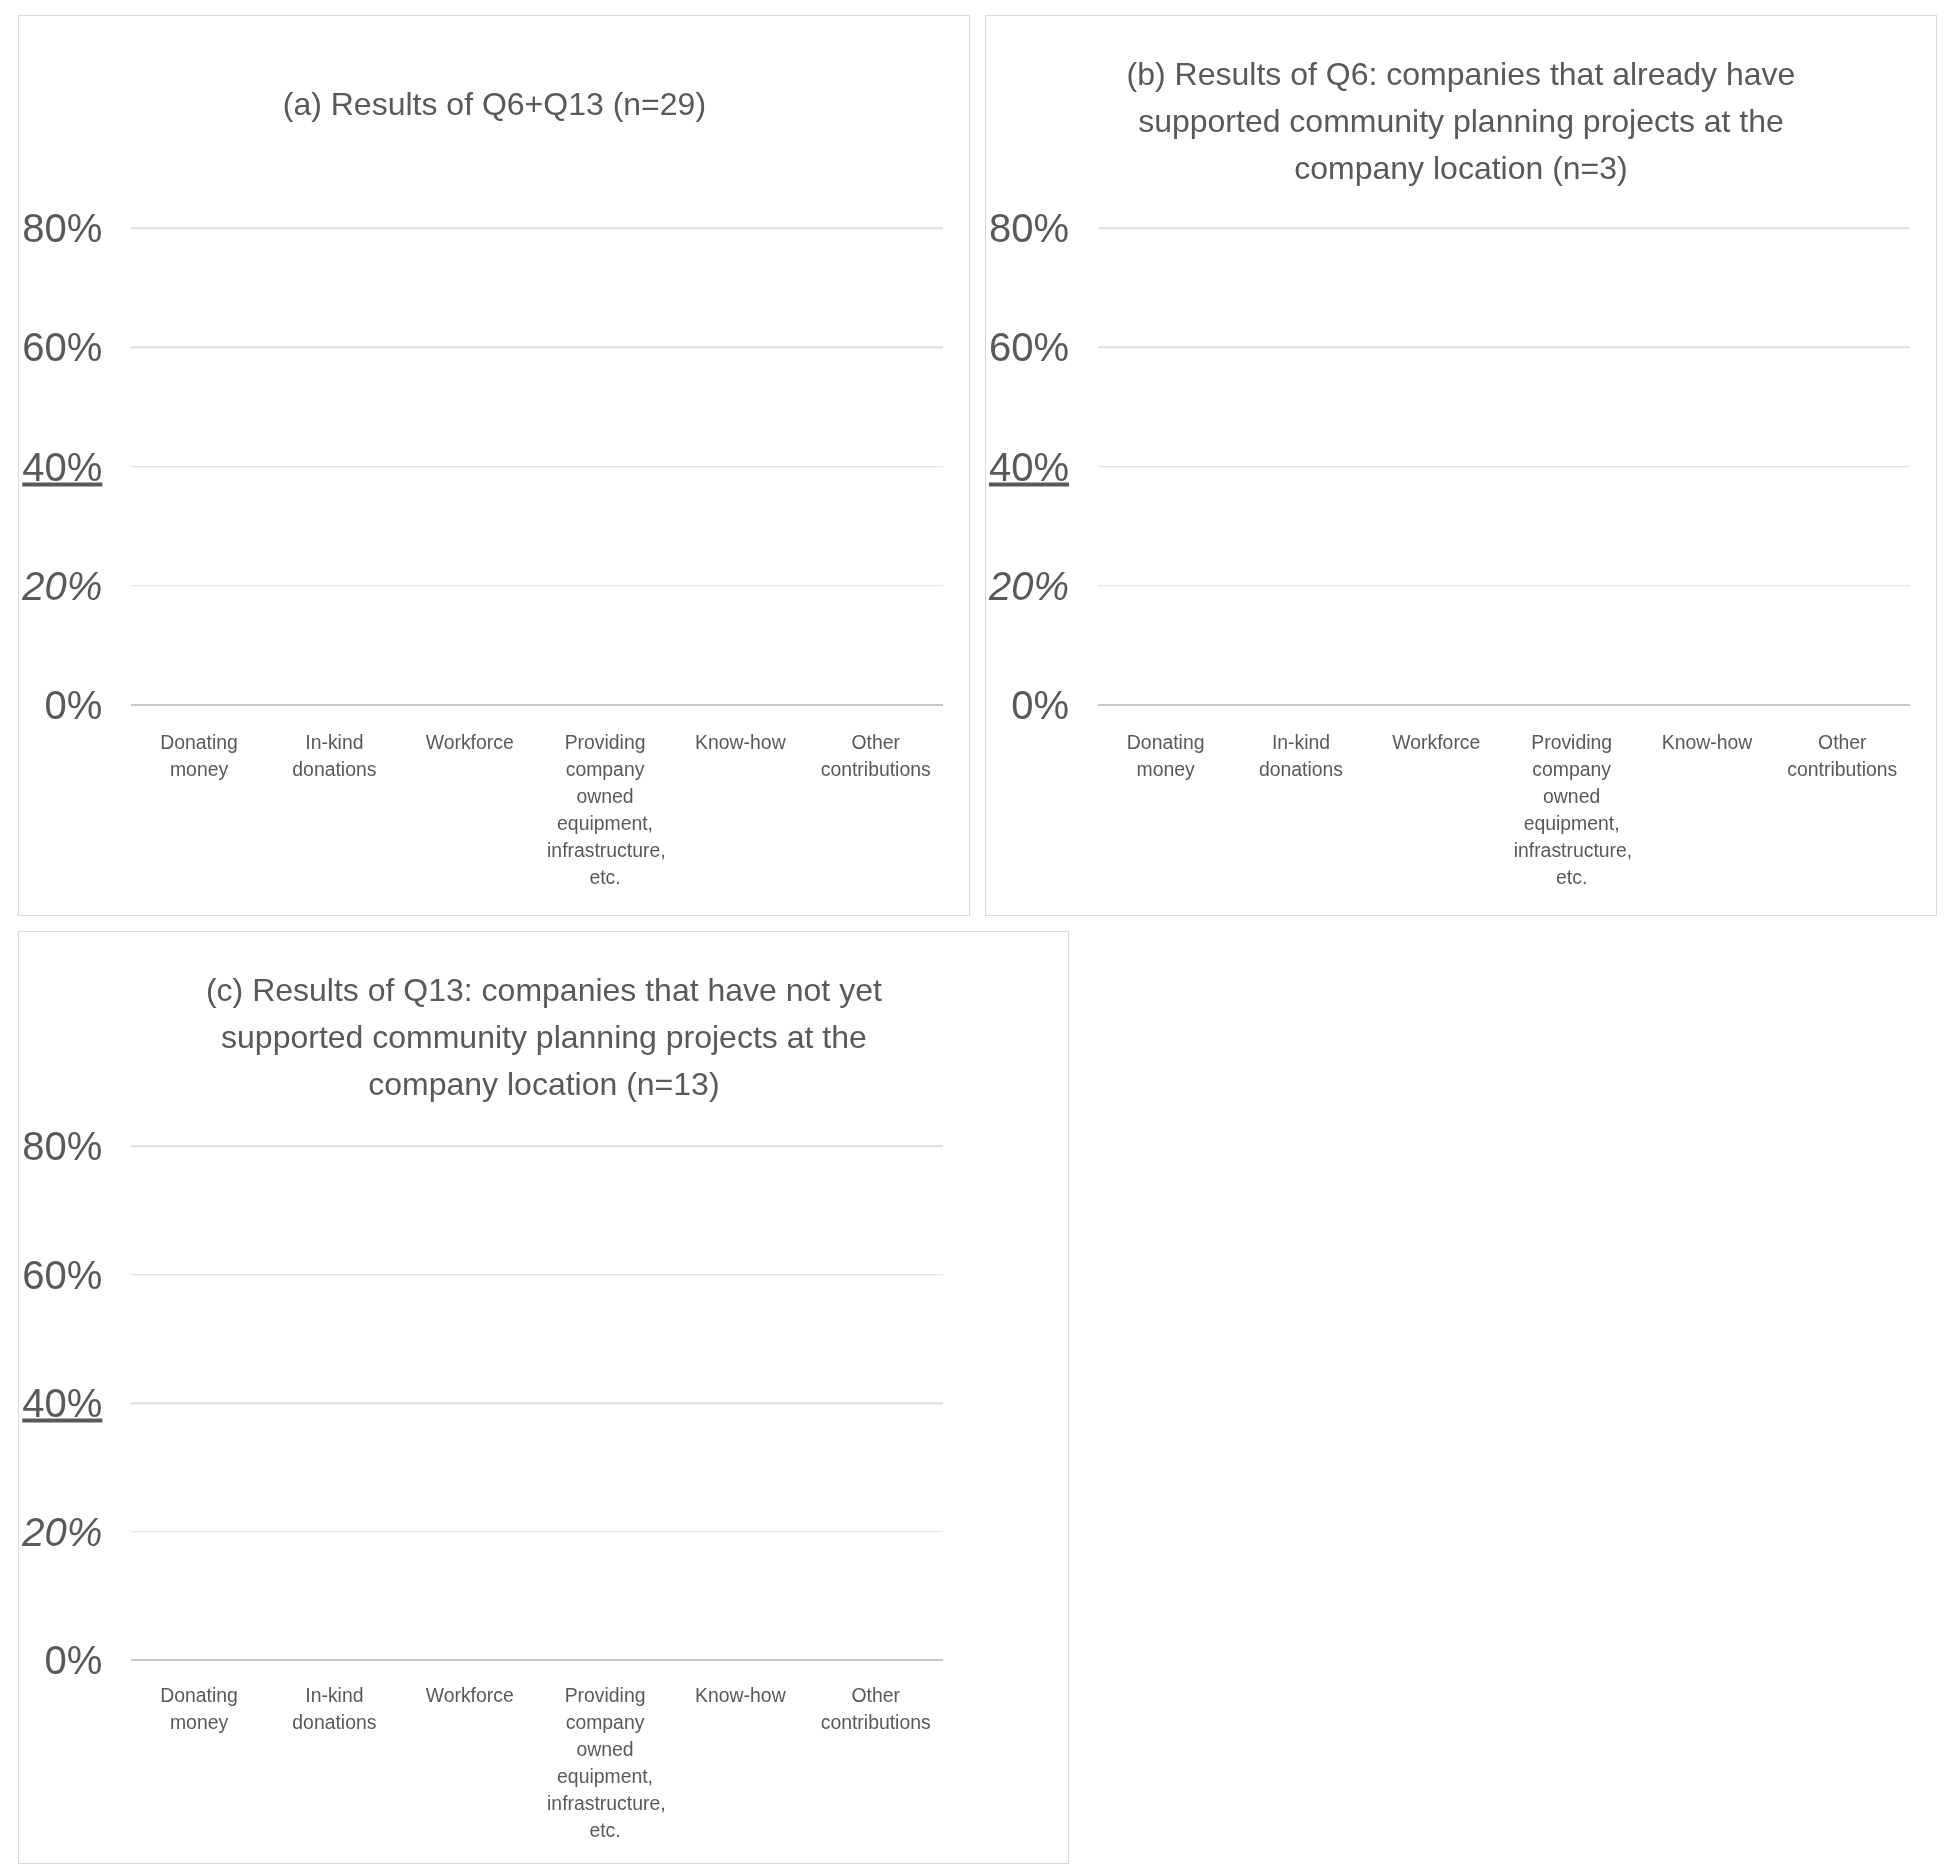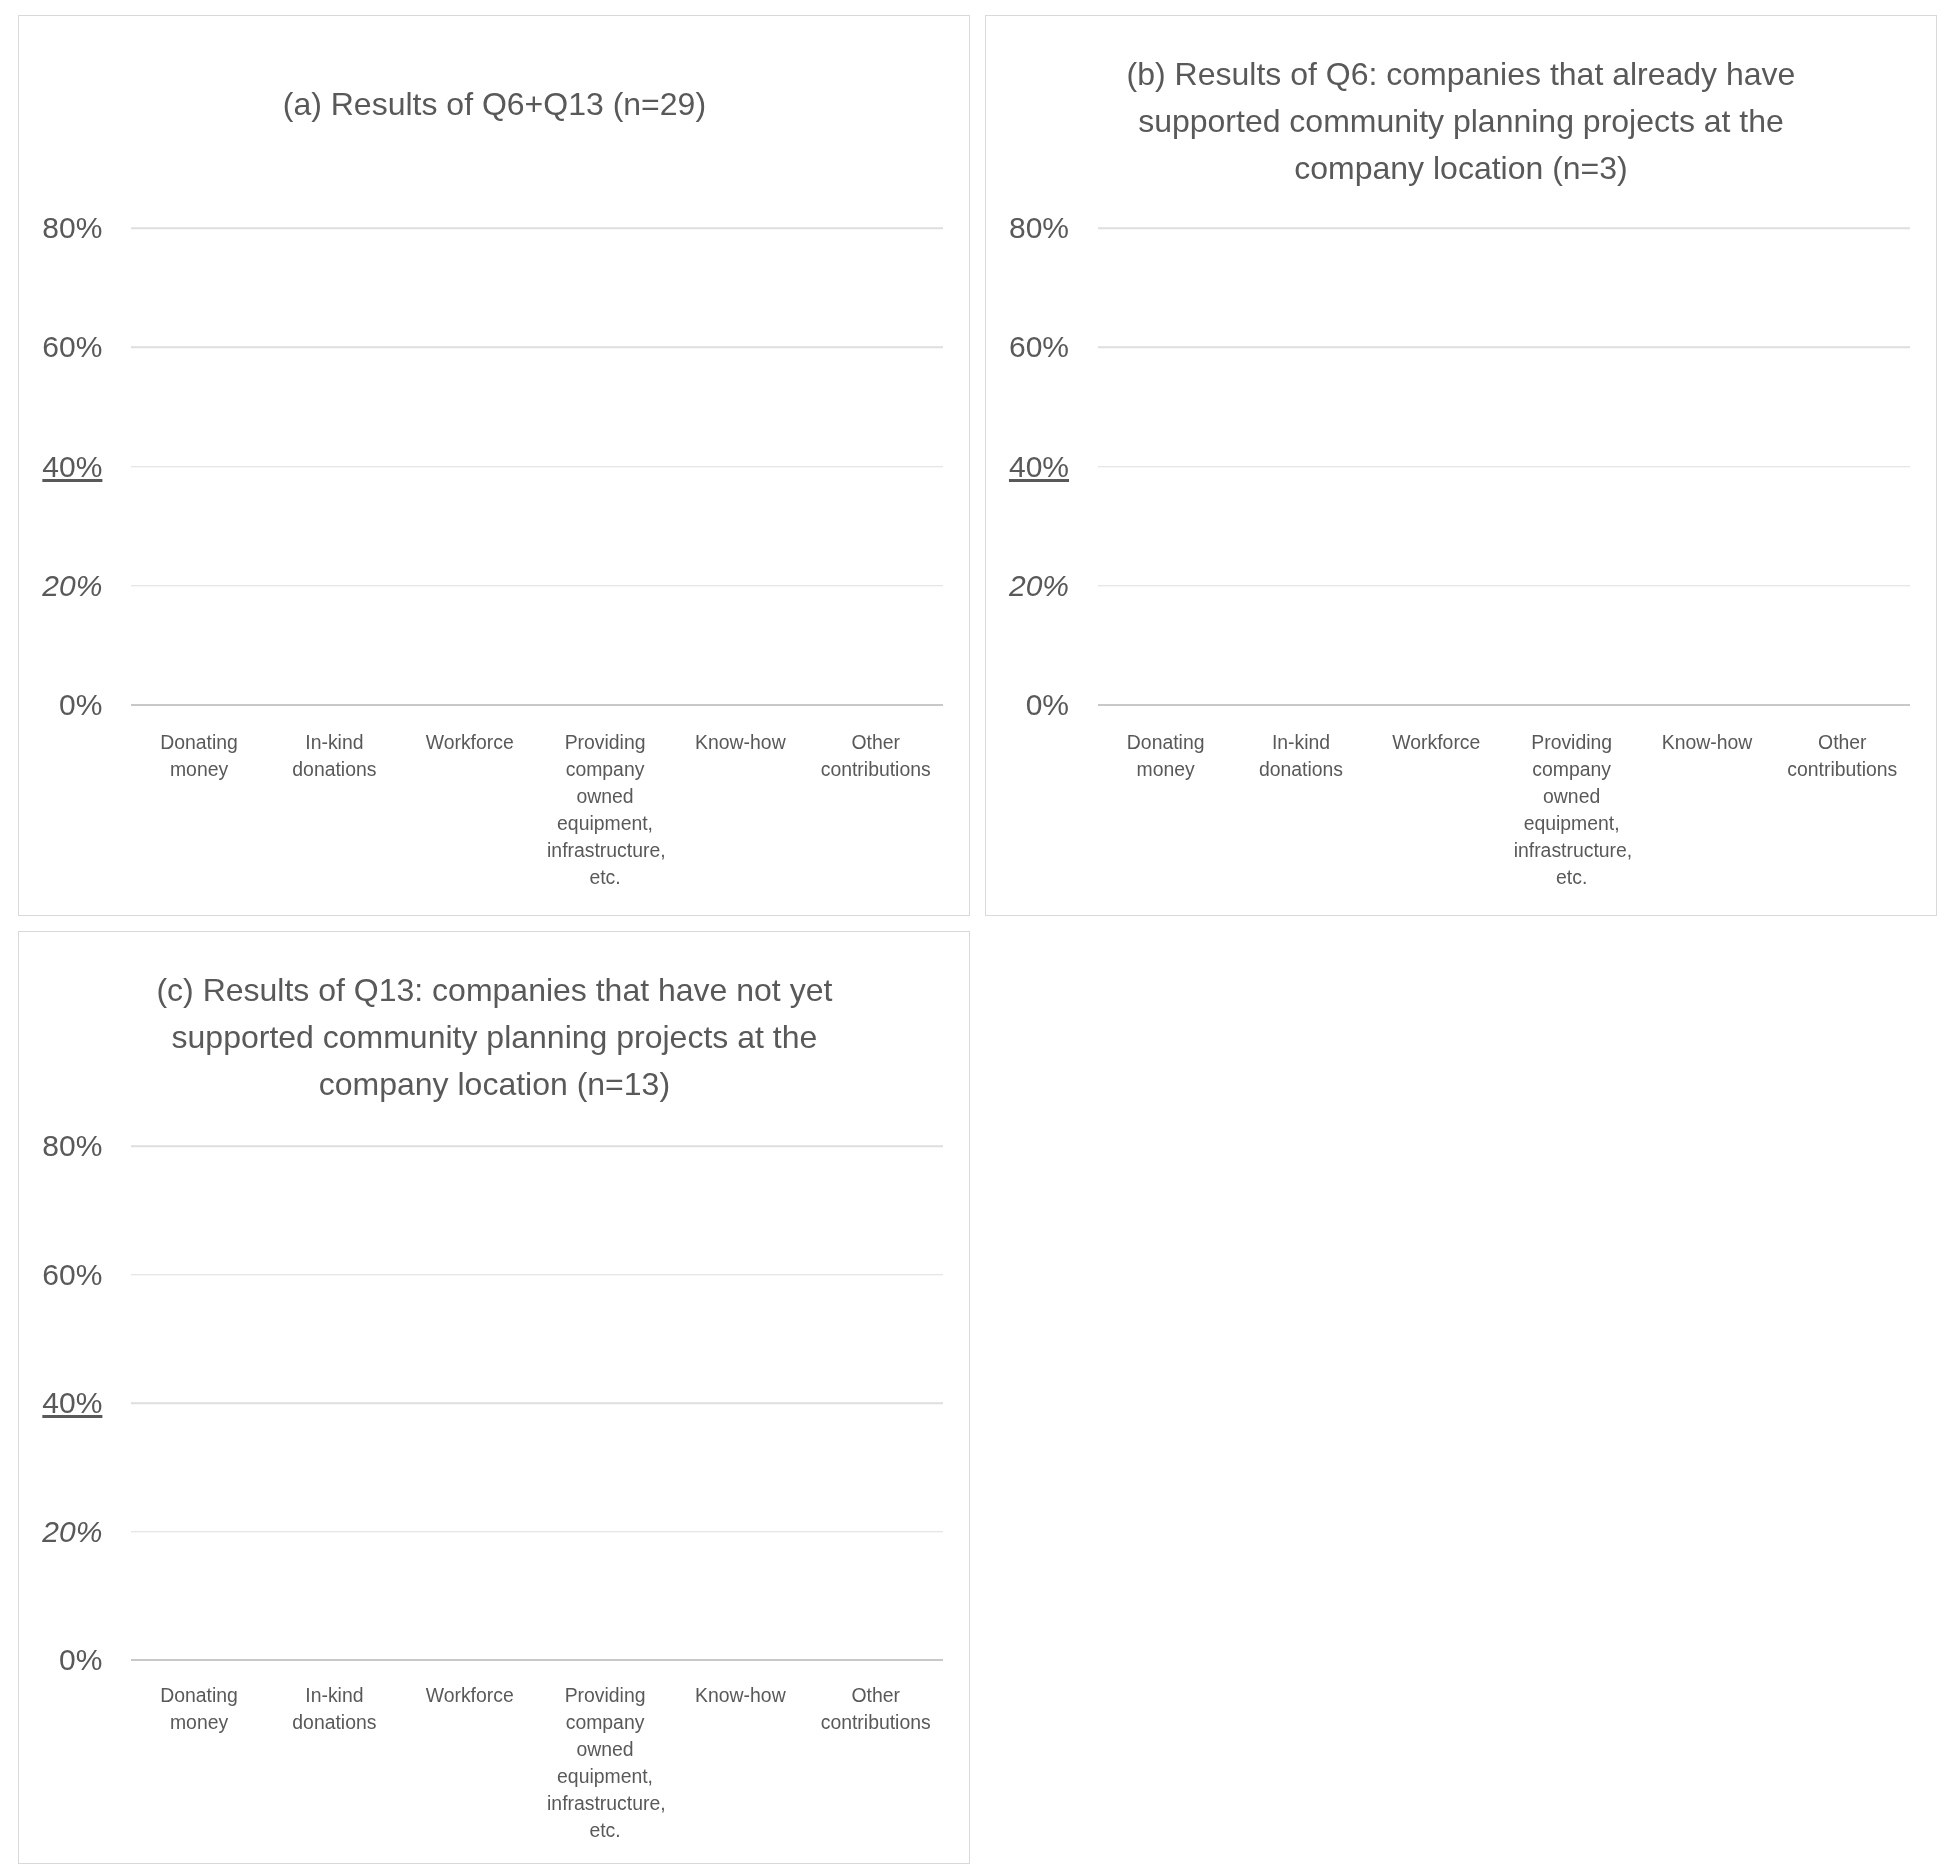--- a/index.html
+++ b/index.html
@@ -8,21 +8,21 @@
     font-family:"Liberation Sans", sans-serif;
     -webkit-font-smoothing:antialiased;
   }
   .panel{
     position:absolute;background:#ffffff;
     border:1.5px solid var(--panel_border,#d9d9d9);
     box-sizing:border-box;
   }
   .panel-a{left:18.4px;top:15px;width:952px;height:901px;}
   .panel-b{left:985px;top:15px;width:952px;height:901px;}
-  .panel-c{left:18.4px;top:931px;width:952px;height:933px;}
+  .panel-c{left:18.4px;top:931px;width:1051px;height:933px;}
 
   .title{
     position:absolute;left:0;right:0;top:35px;margin:0;
     text-align:center;font-size:32px;line-height:47px;font-weight:400;
     color:var(--text,#595959);white-space:pre-line;
   }
   .panel-a .title{top:65px;text-align:center;}
 
   .plot{position:absolute;left:112px;width:812px;top:212px;height:477px;}
   .panel-c .plot{top:214px;height:514px;}
@@ -34,21 +34,21 @@
   .gl:nth-child(3){top:50%;}
   .gl:nth-child(4){top:75%;}
   .gl.axis{top:100%;height:2px;background:var(--axis_line,#c8c8c8);}
 
   .bars{position:absolute;left:0;right:0;top:0;bottom:0;display:flex;align-items:flex-end;}
   .slot{flex:1;display:flex;justify-content:center;align-items:flex-end;}
   .bar{width:41px;background:var(--bar,#bfbfbf);}
 
   .ylabels{
     position:absolute;left:0;width:83px;top:212px;height:477px;
-    font-size:30px;color:var(--text,#595959);
+    font-size:40px;color:var(--text,#595959);
   }
   .panel-c .ylabels{top:214px;height:514px;}
   .yl{position:absolute;right:0;transform:translateY(-50%);white-space:nowrap;}
   .yl:nth-child(1){top:0;}
   .yl:nth-child(2){top:25%;margin-left:24px;}
   .yl:nth-child(3){top:50%;text-decoration:underline;}
   .yl:nth-child(4){top:75%;font-style:italic;}
   .yl:nth-child(5){top:100%;}
 
   .xlabels{

